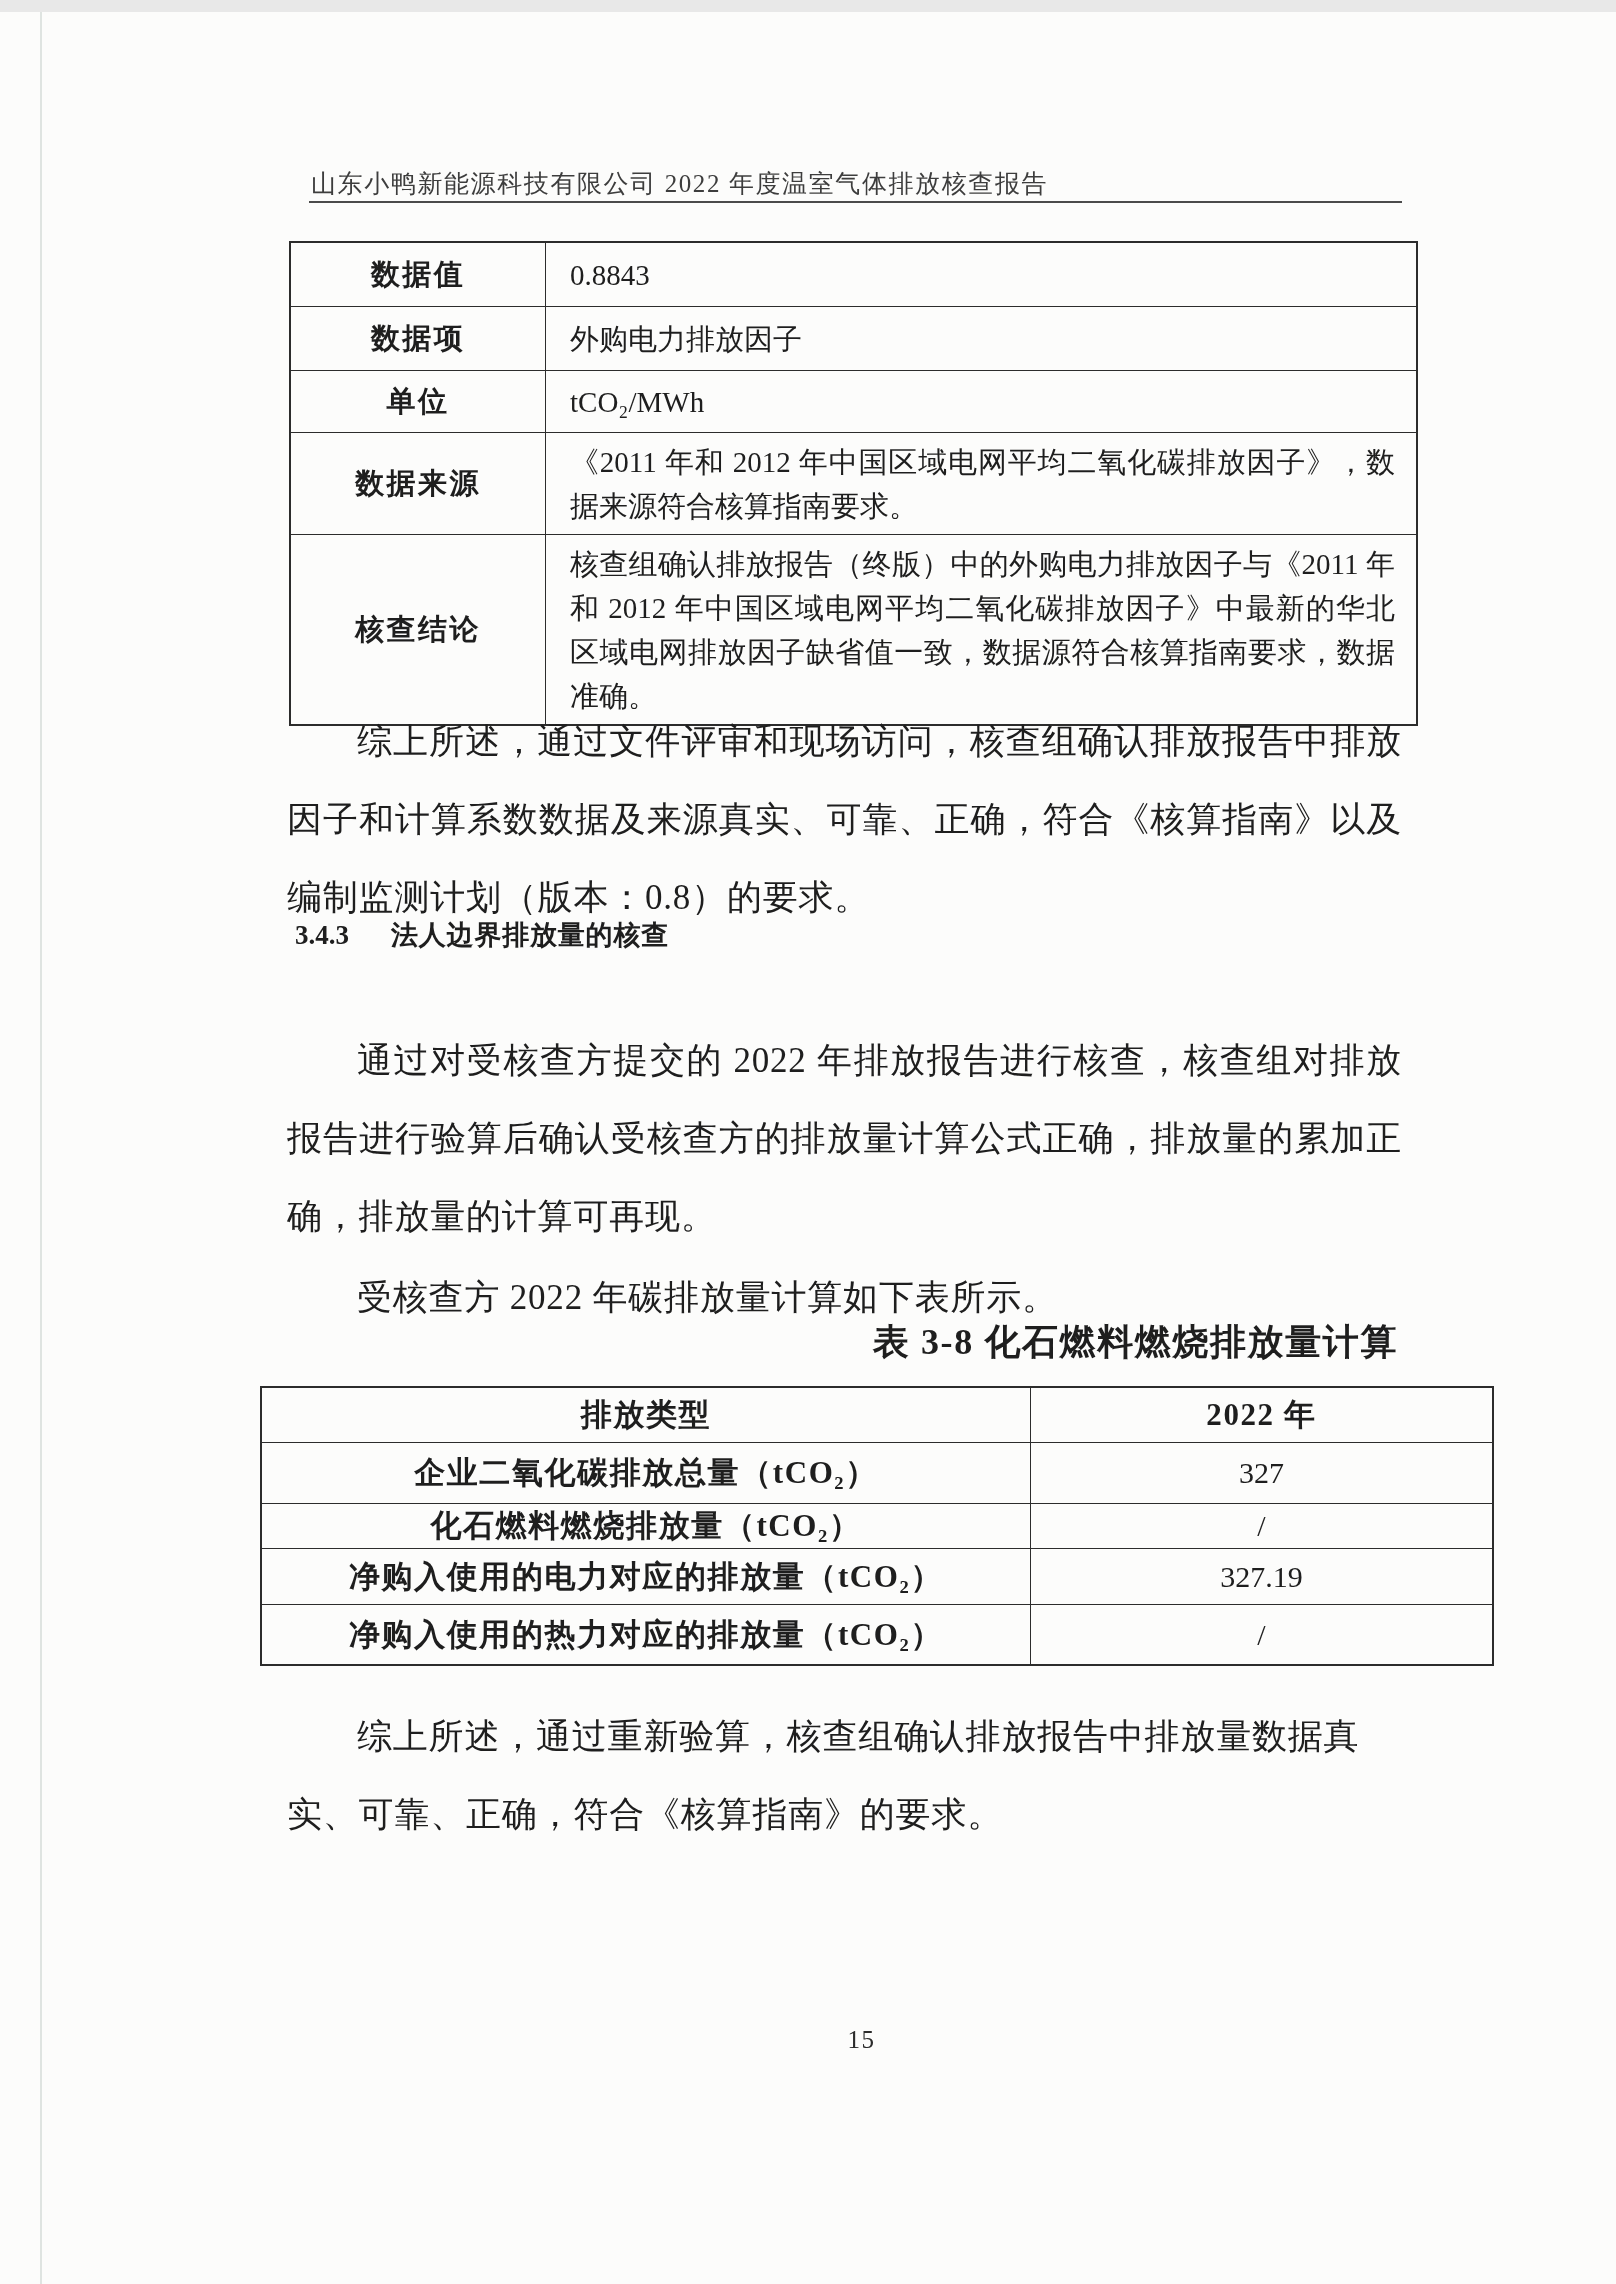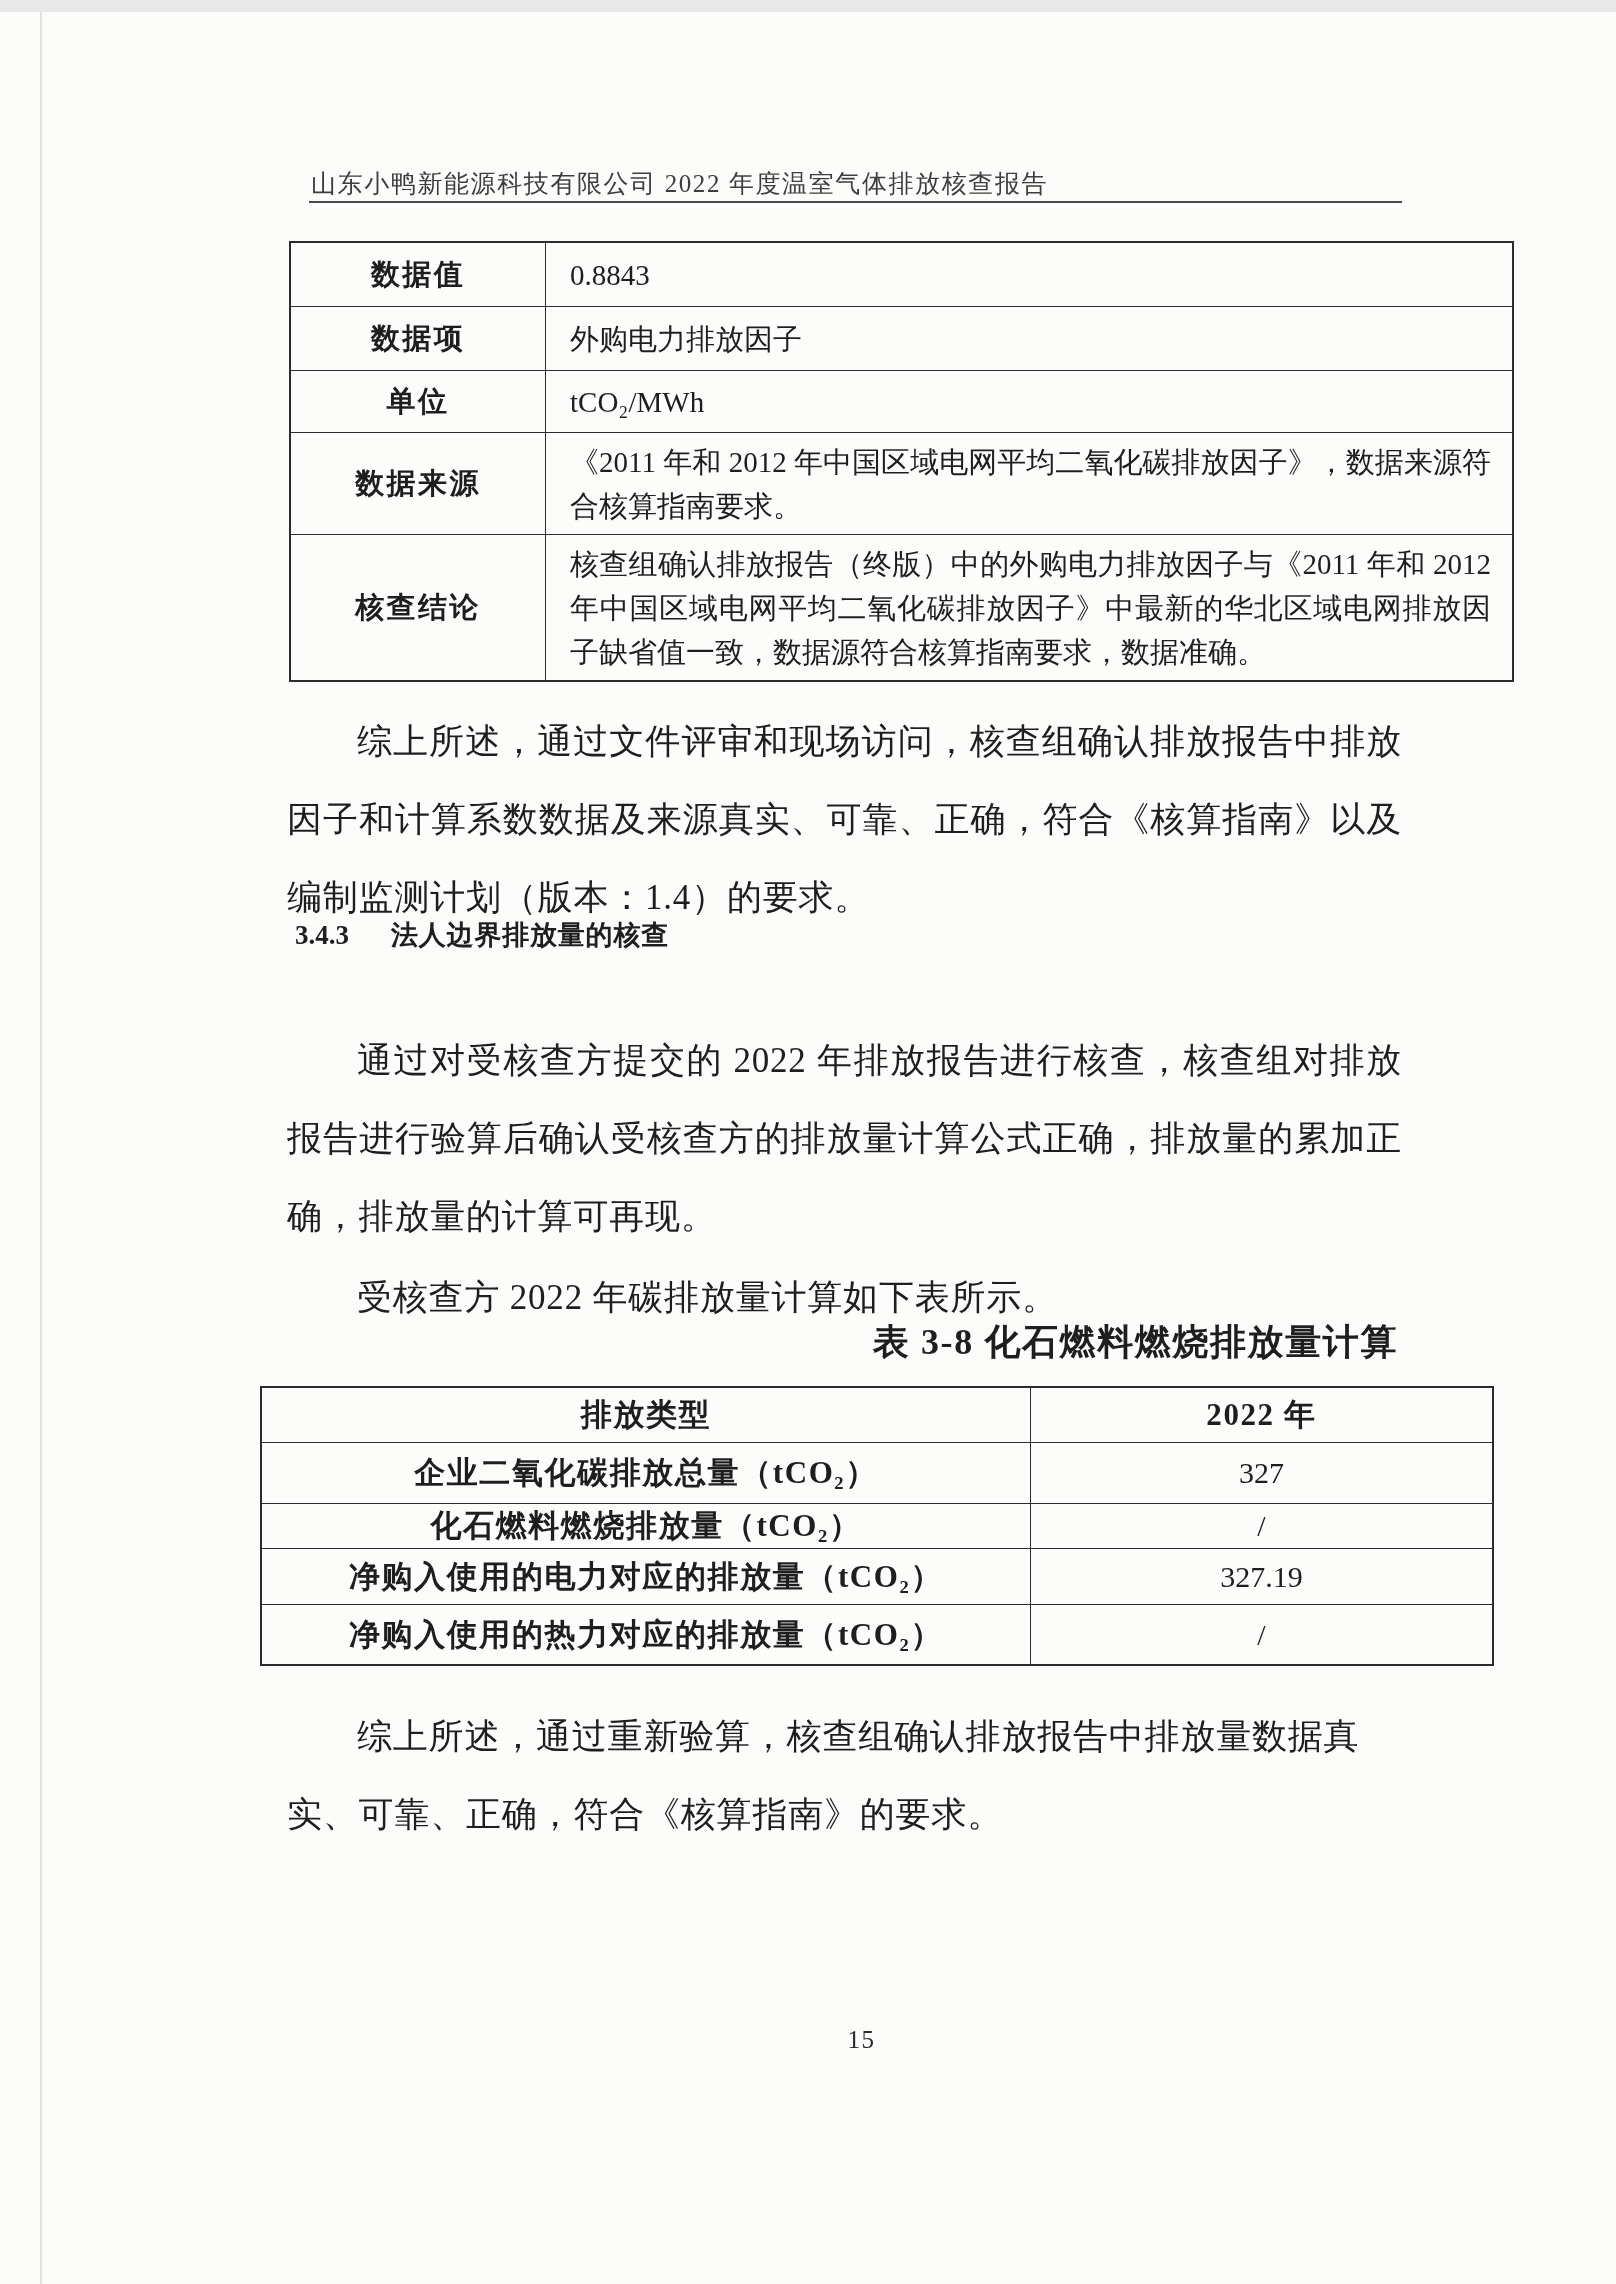--- a/index.html
+++ b/index.html
@@ -20,21 +20,21 @@
   .header-title {
     position:absolute; left:311px; top:155px; width:1090px;
     font-size:25px; color:#3d3d3d; letter-spacing:1.6px; white-space:nowrap;
   }
   .header-rule {
     position:absolute; left:309px; top:189px; width:1093px; height:2.4px;
     background:#4b4b4b;
   }
   table { border-collapse:collapse; background:#fcfcfb; }
   .t1 {
-    position:absolute; left:289px; top:229px; width:1225px;
+    position:absolute; left:289px; top:229px; width:1129px;
     border:2.4px solid #2c2c2c; table-layout:fixed;
   }
   .t1 td { border:1.6px solid #2c2c2c; font-size:29px; vertical-align:middle; }
   .t1 td.lbl { width:252px; text-align:center; font-weight:bold; letter-spacing:2.4px; }
   .t1 td.val { padding:6.5px 21px 6.5px 24px; line-height:44px; text-align:justify; }
   .t1 tr.r-short td { height:48px; }
   .t1 tr.r-single td { height:50px; }
 
   .para {
     position:absolute; left:287px; width:1115px;
@@ -105,21 +105,21 @@
         <td class="lbl">数据来源</td>
         <td class="val">《2011 年和 2012 年中国区域电网平均二氧化碳排放因子》，数据来源符合核算指南要求。</td>
       </tr>
       <tr>
         <td class="lbl">核查结论</td>
         <td class="val">核查组确认排放报告（终版）中的外购电力排放因子与《2011 年和 2012 年中国区域电网平均二氧化碳排放因子》中最新的华北区域电网排放因子缺省值一致，数据源符合核算指南要求，数据准确。</td>
       </tr>
     </tbody>
   </table>
 
-  <p class="para" id="para-summary-factors">综上所述，通过文件评审和现场访问，核查组确认排放报告中排放因子和计算系数数据及来源真实、可靠、正确，符合《核算指南》以及编制监测计划（版本：1.4）的要求。</p>
+  <p class="para" id="para-summary-factors">综上所述，通过文件评审和现场访问，核查组确认排放报告中排放因子和计算系数数据及来源真实、可靠、正确，符合《核算指南》以及编制监测计划（版本：0.8）的要求。</p>
 
   <div class="section-heading">
     <span class="num">3.4.3</span><span>法人边界排放量的核查</span>
   </div>
 
   <p class="para" id="para-verification">通过对受核查方提交的 2022 年排放报告进行核查，核查组对排放报告进行验算后确认受核查方的排放量计算公式正确，排放量的累加正确，排放量的计算可再现。</p>
 
   <p class="para" id="para-table-intro">受核查方 2022 年碳排放量计算如下表所示。</p>
 
   <div class="table-caption">表 3-8 化石燃料燃烧排放量计算</div>

